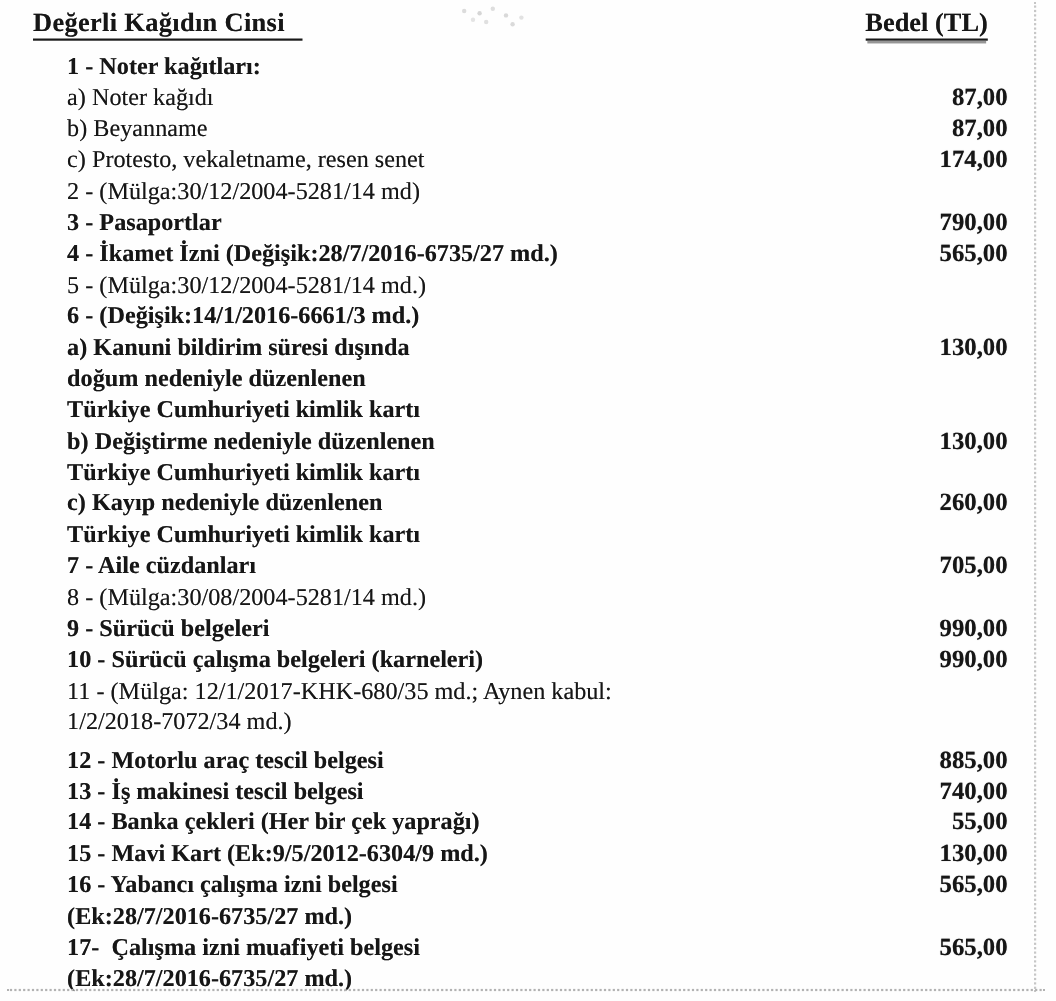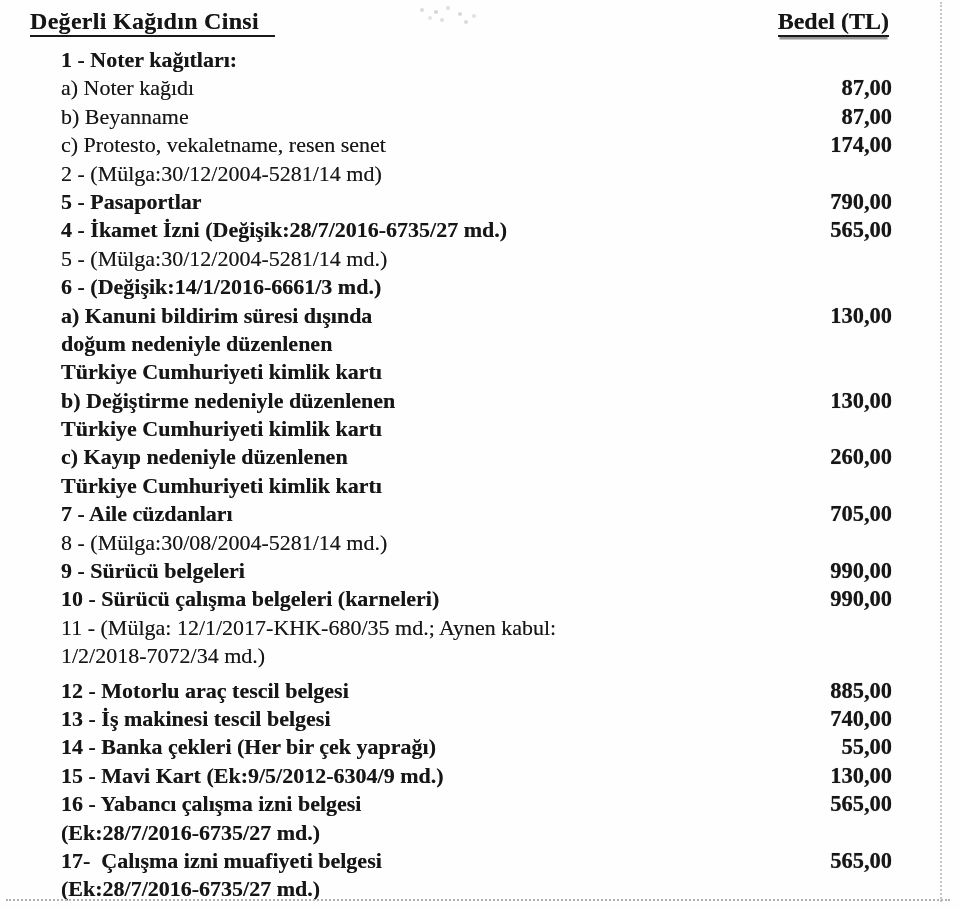--- a/index.html
+++ b/index.html
@@ -11,39 +11,39 @@
     position: relative;
     width: 960px;
     height: 910px;
     background: #fefefe;
     overflow: hidden;
     font-family: "Liberation Serif", "DejaVu Serif", serif;
     color: #161616;
   }
   .content {
     position: relative;
-    padding: 8px 70px 0 30px;
+    padding: 8px 46px 0 30px;
   }
   .hdr-row {
     position: relative;
     height: 36px;
     margin-bottom: 2px;
   }
   .hdr-left {
     display: inline-block;
     font-size: 24px;
     font-weight: bold;
     letter-spacing: 0.3px;
     padding-right: 16px;
     border-bottom: 2.5px solid #191919;
     text-shadow: 0 0 0.6px rgba(0,0,0,0.55);
   }
   .hdr-right {
     position: absolute;
-    right: 1px;
+    right: 16px;
     top: 0;
     font-size: 24px;
     font-weight: bold;
     border-bottom: 2.5px solid #191919;
     box-shadow: 0 4px 0 -1.5px rgba(25,25,25,0.45);
     text-shadow: 0 0 0.6px rgba(0,0,0,0.55);
   }
   .rows { position: relative; margin-left: 31px; }
   .row {
     position: relative;
@@ -107,21 +107,21 @@
       <span class="hdr-left">Değerli Kağıdın Cinsi</span>
       <span class="hdr-right">Bedel (TL)</span>
     </div>
 
     <div class="rows">
         <div class="row b"><span class="lab">1 - Noter kağıtları:</span></div>
         <div class="row"><span class="lab">a) Noter kağıdı</span><span class="val">87,00</span></div>
         <div class="row"><span class="lab">b) Beyanname</span><span class="val">87,00</span></div>
         <div class="row"><span class="lab">c) Protesto, vekaletname, resen senet</span><span class="val">174,00</span></div>
         <div class="row"><span class="lab">2 - (Mülga:30/12/2004-5281/14 md)</span></div>
-        <div class="row b"><span class="lab">5 - Pasaportlar</span><span class="val">790,00</span></div>
+        <div class="row b"><span class="lab">3 - Pasaportlar</span><span class="val">790,00</span></div>
         <div class="row b"><span class="lab">4 - İkamet İzni (Değişik:28/7/2016-6735/27 md.)</span><span class="val">565,00</span></div>
         <div class="row"><span class="lab">5 - (Mülga:30/12/2004-5281/14 md.)</span></div>
         <div class="row b"><span class="lab">6 - (Değişik:14/1/2016-6661/3 md.)</span></div>
         <div class="row b"><span class="lab">a) Kanuni bildirim süresi dışında</span><span class="val">130,00</span></div>
         <div class="row b"><span class="lab">doğum nedeniyle düzenlenen</span></div>
         <div class="row b"><span class="lab">Türkiye Cumhuriyeti kimlik kartı</span></div>
         <div class="row b"><span class="lab">b) Değiştirme nedeniyle düzenlenen</span><span class="val">130,00</span></div>
         <div class="row b"><span class="lab">Türkiye Cumhuriyeti kimlik kartı</span></div>
         <div class="row b"><span class="lab">c) Kayıp nedeniyle düzenlenen</span><span class="val">260,00</span></div>
         <div class="row b"><span class="lab">Türkiye Cumhuriyeti kimlik kartı</span></div>

